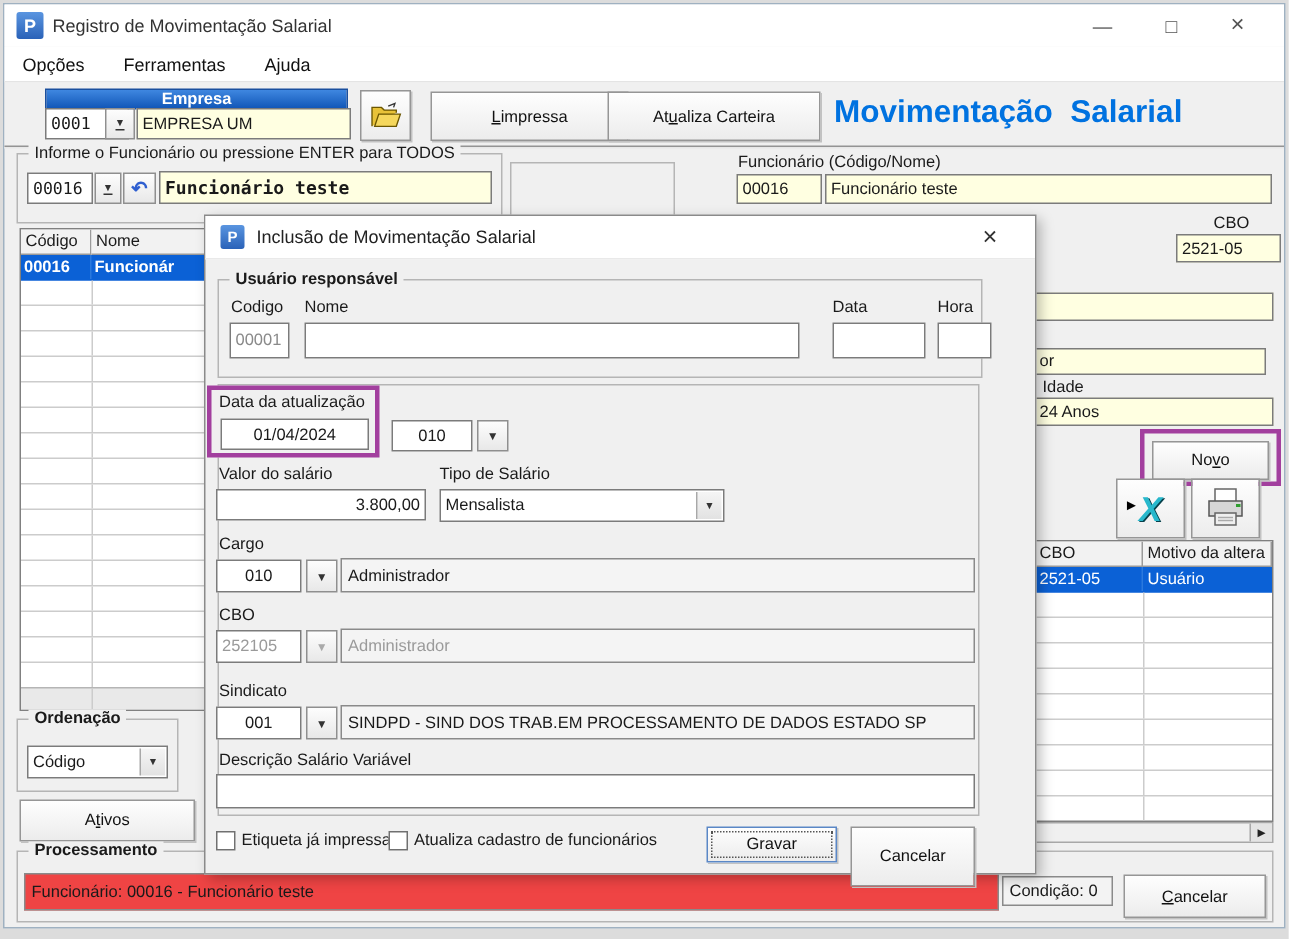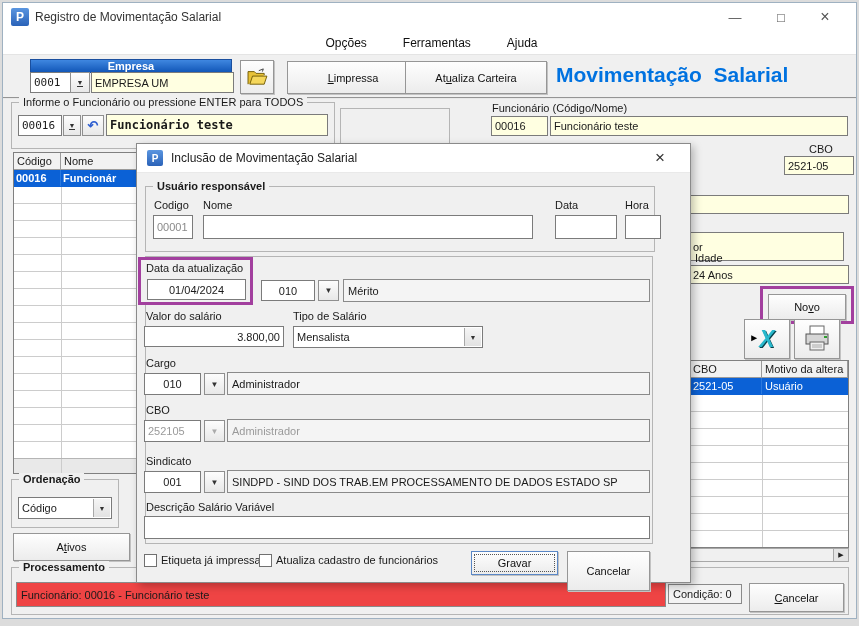--- a/index.html
+++ b/index.html
@@ -3,21 +3,21 @@
 <meta charset="utf-8">
 <style>
   html,body{margin:0;padding:0;}
   body{font-family:"Liberation Sans",sans-serif;font-size:11px;color:#1a1a1a;background:#e6e6e6;}
   .screen{position:relative;width:859px;height:626px;overflow:hidden;background:#dcdcdc;}
   .abs{position:absolute;}
   .win{left:2px;top:2px;width:853px;height:615px;background:#f0f0f0;border:1px solid #9fb1c1;}
   .titlebar{left:0;top:0;right:0;height:28px;background:#ffffff;}
   .title-txt{left:32px;top:7px;font-size:12px;color:#333;}
   .winbtn{top:0;width:44px;height:28px;display:flex;align-items:center;justify-content:center;color:#555;font-size:13px;}
-  .menubar{left:0;top:28px;right:0;height:23px;background:#ffffff;border-bottom:1px solid #e4e4e4;display:flex;align-items:center;padding-left:4px;gap:20px;justify-content:center;}
+  .menubar{left:0;top:28px;right:0;height:23px;background:#ffffff;border-bottom:1px solid #e4e4e4;display:flex;align-items:center;padding-left:4px;gap:10px;}
   .menuitem{padding:2px 8px;font-size:12px;color:#111;}
   .toolbar{left:0;top:52px;right:0;height:42px;background:#f0f0f0;border-bottom:2px groove #e8e8e8;}
   .plogo{width:18px;height:18px;border-radius:2px;background:linear-gradient(#5a95e0,#2a62b8);color:#fff;font-weight:bold;font-size:12px;display:flex;align-items:center;justify-content:center;}
   .f{background:#fff;border:1px solid #7b7b7b;box-sizing:border-box;display:flex;align-items:center;padding:0 3px;overflow:hidden;white-space:nowrap;}
   .yf{background:#ffffe1;border:1px solid #7b7b7b;box-sizing:border-box;display:flex;align-items:center;padding:0 3px;overflow:hidden;white-space:nowrap;}
   .rof{background:#f4f4f4;border:1px solid #8a8a8a;box-sizing:border-box;display:flex;align-items:center;padding:0 4px;overflow:hidden;white-space:nowrap;}
   .btn{background:linear-gradient(#fefefe,#ececec);border:1px solid #969696;box-shadow:1px 1px 0 #c2c2c2;box-sizing:border-box;display:flex;align-items:center;justify-content:center;font-size:11px;color:#111;}
   .arrbtn{background:linear-gradient(#fdfdfd,#e8e8e8);border:1px solid #8f8f8f;box-sizing:border-box;display:flex;align-items:center;justify-content:center;font-size:7px;color:#333;}
   .gb{border:1px solid #b5b5b5;box-sizing:border-box;padding-left:31px;}
   .gbt{position:absolute;top:-7px;left:7px;background:#f0f0f0;padding:0 4px;white-space:nowrap;}
@@ -105,21 +105,21 @@
 
   <div class="abs gb" style="left:337px;top:105px;width:110px;height:40px;"></div>
 
   <span class="abs lbl" style="left:489px;top:99px;">Funcionário (Código/Nome)</span>
   <div class="abs yf" style="left:488px;top:113px;width:57px;height:20px;">00016</div>
   <div class="abs yf" style="left:547px;top:113px;width:298px;height:20px;">Funcionário teste</div>
 
   <span class="abs lbl" style="left:806px;top:140px;">CBO</span>
   <div class="abs yf" style="left:781px;top:153px;width:70px;height:19px;">2521-05</div>
   <div class="abs yf" style="left:686px;top:192px;width:160px;height:19px;"></div>
-  <div class="abs yf" style="left:686px;top:229px;width:155px;height:29px;">or</div>
+  <div class="abs yf" style="left:686px;top:229px;width:155px;height:18px;">or</div>
   <span class="abs lbl" style="left:692px;top:249px;">Idade</span>
   <div class="abs yf" style="left:686px;top:262px;width:160px;height:19px;">24 Anos</div>
 
   <div class="abs purple" style="left:757px;top:283px;width:94px;height:38px;">
     <div class="abs btn" style="left:5px;top:5px;width:78px;height:26px;">
       <span>No</span>
           <span class="u">v</span>
           <span>o</span>
     </div>
   </div>
@@ -240,21 +240,20 @@
     <div class="abs gb" style="left:8px;top:112px;width:508px;height:288px;"></div>
 
     <div class="abs purple" style="left:1px;top:113px;width:115px;height:48px;background:#f0f0f0;">
       <span class="abs lbl" style="left:5px;top:2px;">Data da atualização</span>
       <div class="abs f" style="left:6px;top:19px;width:99px;height:21px;justify-content:center;">01/04/2024</div>
     </div>
     <div class="abs f" style="left:124px;top:136px;width:54px;height:21px;justify-content:center;">010</div>
     <div class="abs arrbtn" style="left:181px;top:136px;width:21px;height:21px;font-size:8px;">
           <span>▼</span>
         </div>
-    <div class="abs rof" style="left:206px;top:135px;width:307px;height:23px;">Mérito</div>
 
     <span class="abs lbl" style="left:9px;top:166px;">Valor do salário</span>
     <div class="abs f" style="left:7px;top:182px;width:140px;height:21px;justify-content:flex-end;">3.800,00</div>
     <span class="abs lbl" style="left:156px;top:166px;">Tipo de Salário</span>
     <div class="abs f" style="left:156px;top:182px;width:190px;height:22px;padding-right:18px;">
       <span>Mensalista</span>
       <span class="combo-arrow">▼</span>
     </div>
 
     <span class="abs lbl" style="left:9px;top:213px;">Cargo</span>

